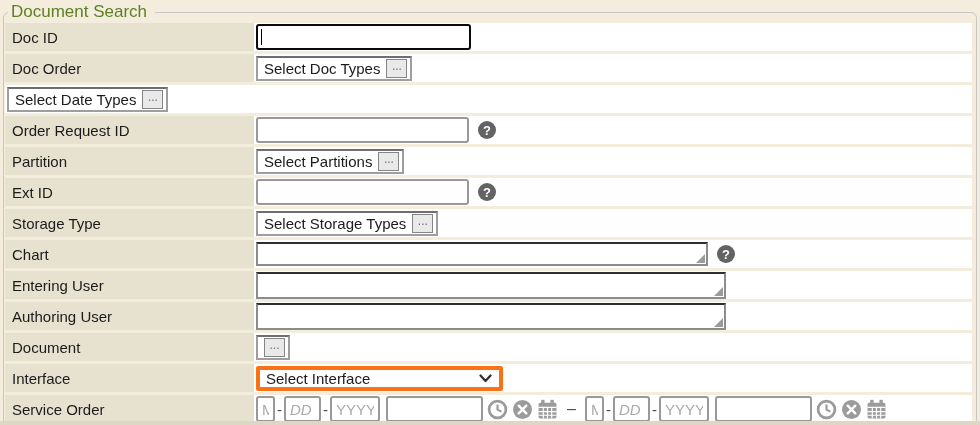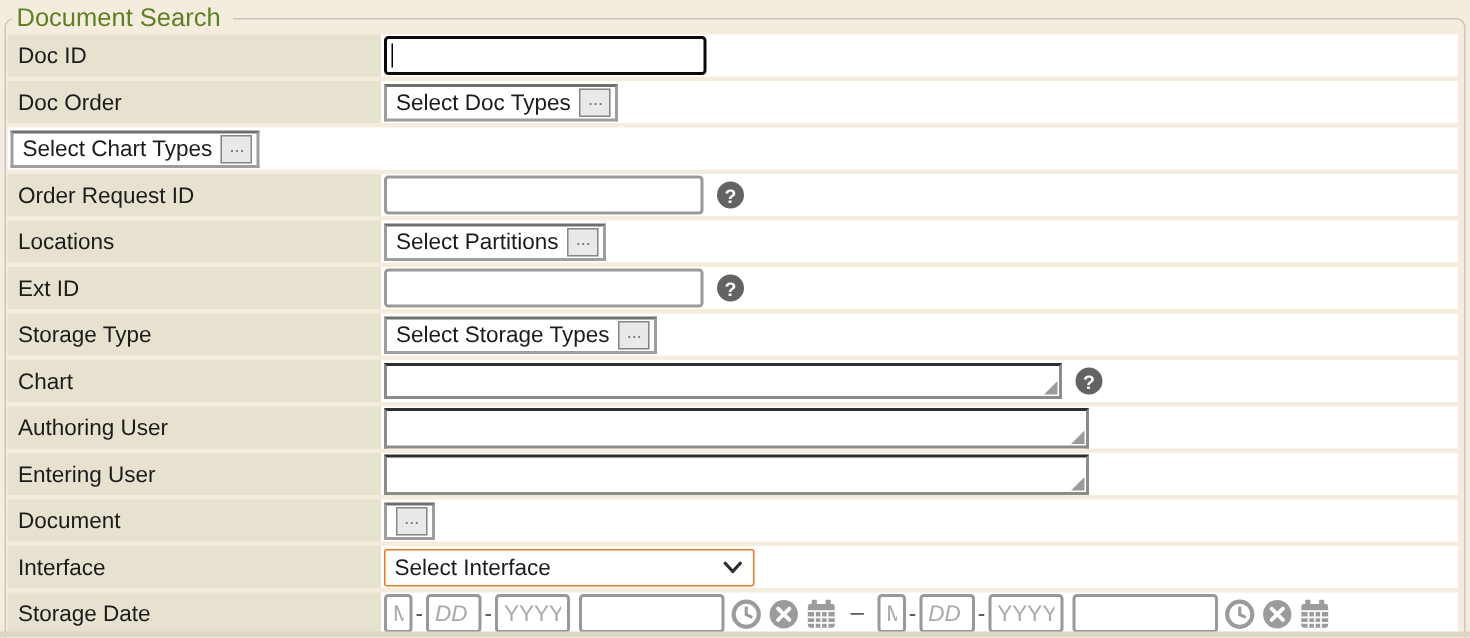--- a/index.html
+++ b/index.html
@@ -71,21 +71,21 @@
   
   .help {
     width: 18px; height: 18px; border-radius: 50%; background: #636363;
     color: #fff; font-weight: bold; font-size: 13px;
     display: inline-flex; align-items: center; justify-content: center;
     margin-left: 9px; flex: none;
   }
   
   .select-box {
     width: 247px; height: 25px; background: #fff;
-    border: 1px solid #f97316; border-radius: 2px;
+    border: 4px solid #f97316; border-radius: 2px;
     display: flex; align-items: center; justify-content: space-between;
     padding: 0 7px 0 6px; cursor: default;
   }
   
   .date-part { text-align: left; }
   .w-mm { width: 19px; } .w-dd { width: 37px; font-style: italic; } .w-yyyy { width: 50px; }
   .w-time { width: 97px; border-color: #a3a3a3; }
   .dash { color: #4a4a4a; margin: 0 2px; }
   .range-dash { color: #4a4a4a; margin: 0 9px; font-size: 16px; }
   .icon-btn { display: inline-flex; margin-left: 4px; flex: none; cursor: pointer; }
@@ -118,36 +118,36 @@
       <div class="picker">
         <span class="picker-label">Select Doc Types</span>
         <span class="more-btn">...</span>
       </div>
     </div>
   </div>
 
   <div class="row">
     <div class="cell-value">
       <div class="picker">
-        <span class="picker-label">Select Chart Types</span>
+        <span class="picker-label">Select Date Types</span>
         <span class="more-btn">...</span>
       </div>
     </div>
   </div>
 
   <div class="row">
     <div class="cell-label">Order Request ID</div>
     <div class="cell-value">
       <input class="txt w-main" style="">
       <span class="help">?</span>
     </div>
   </div>
 
   <div class="row">
-    <div class="cell-label">Locations</div>
+    <div class="cell-label">Partition</div>
     <div class="cell-value">
       <div class="picker">
         <span class="picker-label">Select Partitions</span>
         <span class="more-btn">...</span>
       </div>
     </div>
   </div>
 
   <div class="row">
     <div class="cell-label">Ext ID</div>
@@ -169,28 +169,28 @@
 
   <div class="row">
     <div class="cell-label">Chart</div>
     <div class="cell-value">
       <div class="ta ta-chart"></div>
       <span class="help">?</span>
     </div>
   </div>
 
   <div class="row">
+    <div class="cell-label">Entering User</div>
+    <div class="cell-value">
+      <div class="ta ta-user"></div>
+    </div>
+  </div>
+
+  <div class="row">
     <div class="cell-label">Authoring User</div>
-    <div class="cell-value">
-      <div class="ta ta-user"></div>
-    </div>
-  </div>
-
-  <div class="row">
-    <div class="cell-label">Entering User</div>
     <div class="cell-value">
       <div class="ta ta-user"></div>
     </div>
   </div>
 
   <div class="row">
     <div class="cell-label">Document</div>
     <div class="cell-value">
       <div class="picker">
         <span class="more-btn">...</span>
@@ -204,21 +204,21 @@
       <div class="select-box">
         <span>Select Interface</span>
         <svg width="13" height="9" viewBox="0 0 13 9">
             <polyline points="1.5,1.5 6.5,7 11.5,1.5" fill="none" stroke="#2e2e2e" stroke-width="2.2" stroke-linecap="round" stroke-linejoin="round"></polyline>
           </svg>
       </div>
     </div>
   </div>
 
   <div class="row">
-    <div class="cell-label">Storage Date</div>
+    <div class="cell-label">Service Order</div>
     <div class="cell-value">
 
       <div class="date-group">
         <input class="txt date-part w-mm" placeholder="MM" style="">
         <span class="dash">-</span>
         <input class="txt date-part w-dd" placeholder="DD" style="">
         <span class="dash">-</span>
         <input class="txt date-part w-yyyy" placeholder="YYYY" style="">
         <input class="txt w-time" style="margin-left: 6px;">
         <span class="icon-btn">

